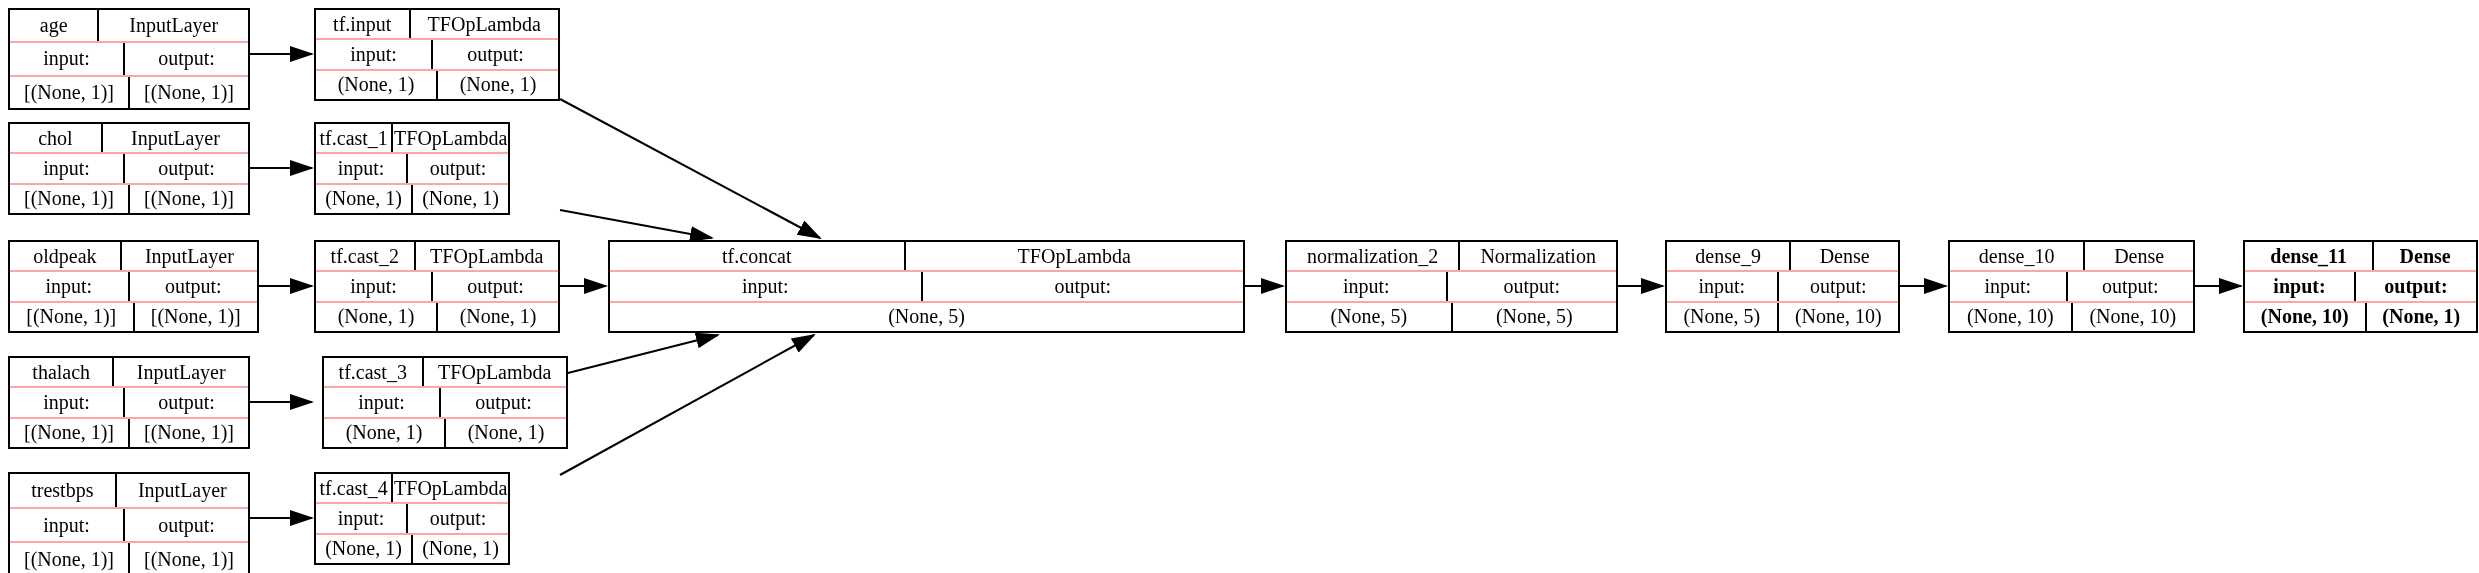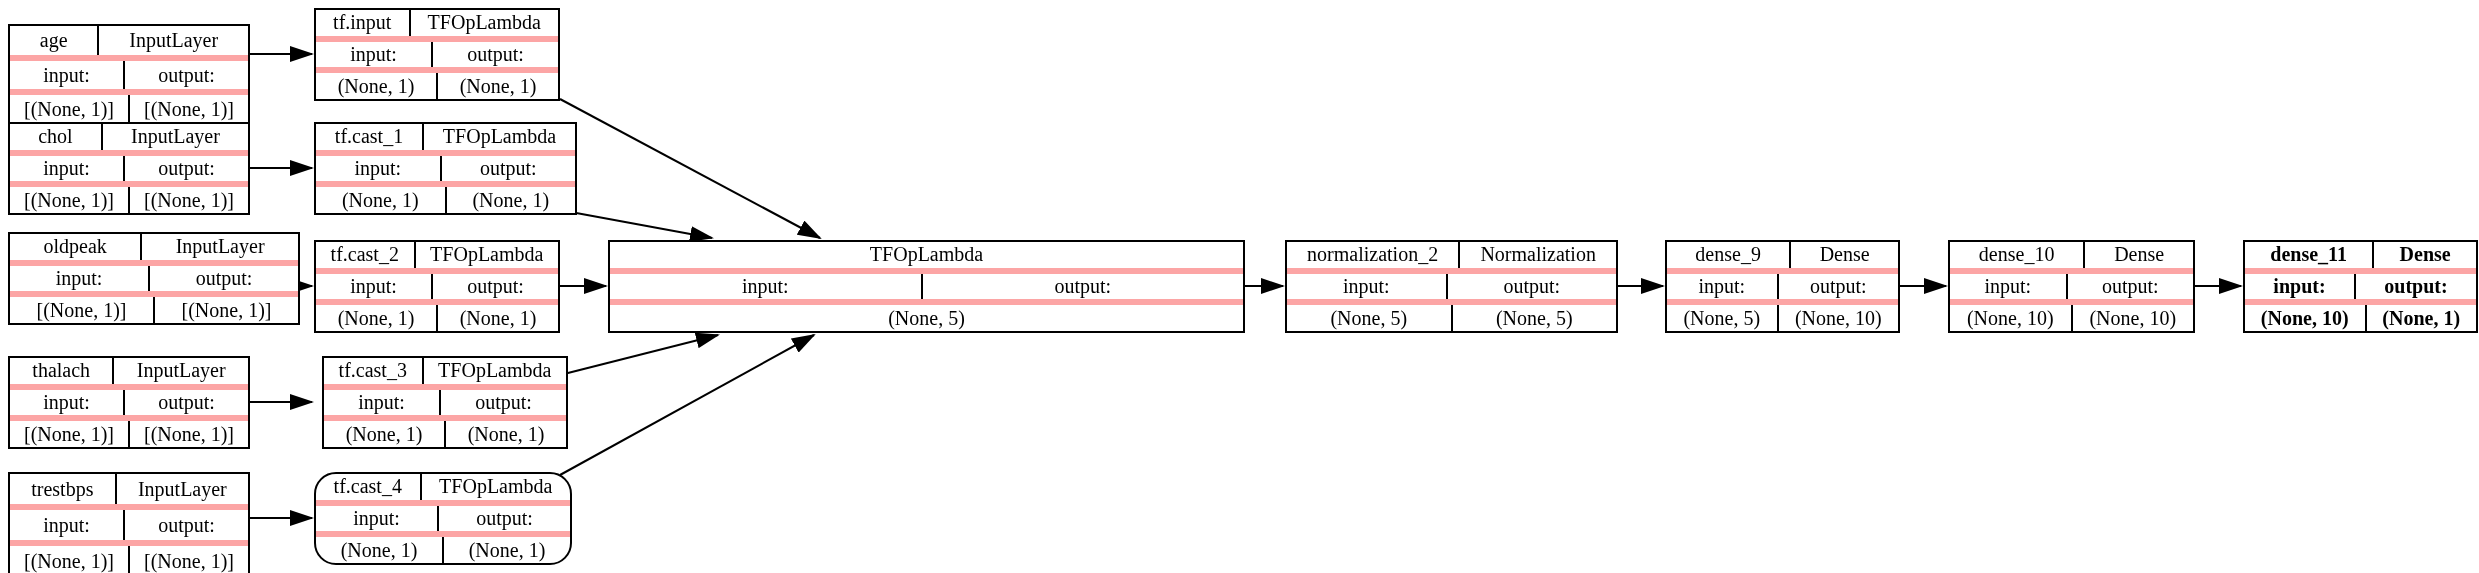--- a/index.html
+++ b/index.html
@@ -24,21 +24,21 @@
     border: 2px solid #000000;
     background: #ffffff;
     font-size: 20px;
   }
   .node .row {
     flex: 1 1 0;
     display: flex;
     min-height: 0;
   }
   .node .row + .row {
-    border-top: 6px solid #fca5a5;
+    border-top: 2px solid #fca5a5;
   }
   .node .cell {
     flex: 1 1 auto;
     display: flex;
     align-items: center;
     justify-content: center;
     white-space: nowrap;
     padding: 0 8px;
     overflow: hidden;
   }
@@ -67,21 +67,21 @@
         <line x1="560" y1="286" x2="606" y2="286" stroke="#000000" stroke-width="2" marker-end="url(#arrowhead)"></line>
         <line x1="560" y1="375" x2="718" y2="335" stroke="#000000" stroke-width="2" marker-end="url(#arrowhead)"></line>
         <line x1="560" y1="475" x2="814" y2="335" stroke="#000000" stroke-width="2" marker-end="url(#arrowhead)"></line>
         <line x1="1245" y1="286" x2="1283" y2="286" stroke="#000000" stroke-width="2" marker-end="url(#arrowhead)"></line>
         <line x1="1618" y1="286" x2="1663" y2="286" stroke="#000000" stroke-width="2" marker-end="url(#arrowhead)"></line>
         <line x1="1900" y1="286" x2="1946" y2="286" stroke="#000000" stroke-width="2" marker-end="url(#arrowhead)"></line>
         <line x1="2195" y1="286" x2="2241" y2="286" stroke="#000000" stroke-width="2" marker-end="url(#arrowhead)"></line>
       </g>
   </svg>
   <div id="nodes">
-  <div class="node" style="left: 8px; top: 24px; width: 242px; height: 102px;">
+  <div class="node" style="left: 8px; top: 8px; width: 242px; height: 102px;">
     <div class="row">
       <div class="cell">age</div>
       <div class="cell">InputLayer</div>
     </div>
     <div class="row">
       <div class="cell">input:</div>
       <div class="cell">output:</div>
     </div>
     <div class="row">
       <div class="cell">[(None, 1)]</div>
@@ -112,36 +112,36 @@
     <div class="row">
       <div class="cell">input:</div>
       <div class="cell">output:</div>
     </div>
     <div class="row">
       <div class="cell">[(None, 1)]</div>
       <div class="cell">[(None, 1)]</div>
     </div>
   </div>
 
-  <div class="node" style="left: 314px; top: 122px; width: 263px; height: 93px;">
+  <div class="node" style="left: 314px; top: 122px; width: 196px; height: 93px;">
     <div class="row">
       <div class="cell">tf.cast_1</div>
       <div class="cell">TFOpLambda</div>
     </div>
     <div class="row">
       <div class="cell">input:</div>
       <div class="cell">output:</div>
     </div>
     <div class="row">
       <div class="cell">(None, 1)</div>
       <div class="cell">(None, 1)</div>
     </div>
   </div>
 
-  <div class="node" style="left: 8px; top: 232px; width: 292px; height: 93px;">
+  <div class="node" style="left: 8px; top: 240px; width: 251px; height: 93px;">
     <div class="row">
       <div class="cell">oldpeak</div>
       <div class="cell">InputLayer</div>
     </div>
     <div class="row">
       <div class="cell">input:</div>
       <div class="cell">output:</div>
     </div>
     <div class="row">
       <div class="cell">[(None, 1)]</div>
@@ -202,37 +202,38 @@
     <div class="row">
       <div class="cell">input:</div>
       <div class="cell">output:</div>
     </div>
     <div class="row">
       <div class="cell">[(None, 1)]</div>
       <div class="cell">[(None, 1)]</div>
     </div>
   </div>
 
-  <div class="node" style="left: 314px; top: 472px; width: 258px; height: 93px; border-radius: 22px;">
+  <div class="node" style="left: 314px; top: 472px; width: 196px; height: 93px;">
     <div class="row">
       <div class="cell">tf.cast_4</div>
       <div class="cell">TFOpLambda</div>
     </div>
     <div class="row">
       <div class="cell">input:</div>
       <div class="cell">output:</div>
     </div>
     <div class="row">
       <div class="cell">(None, 1)</div>
       <div class="cell">(None, 1)</div>
     </div>
   </div>
 
   <div class="node" style="left: 608px; top: 240px; width: 637px; height: 93px;">
     <div class="row">
+      <div class="cell">tf.concat</div>
       <div class="cell">TFOpLambda</div>
     </div>
     <div class="row">
       <div class="cell">input:</div>
       <div class="cell">output:</div>
     </div>
     <div class="row">
       <div class="cell">(None, 5)</div>
     </div>
   </div>

